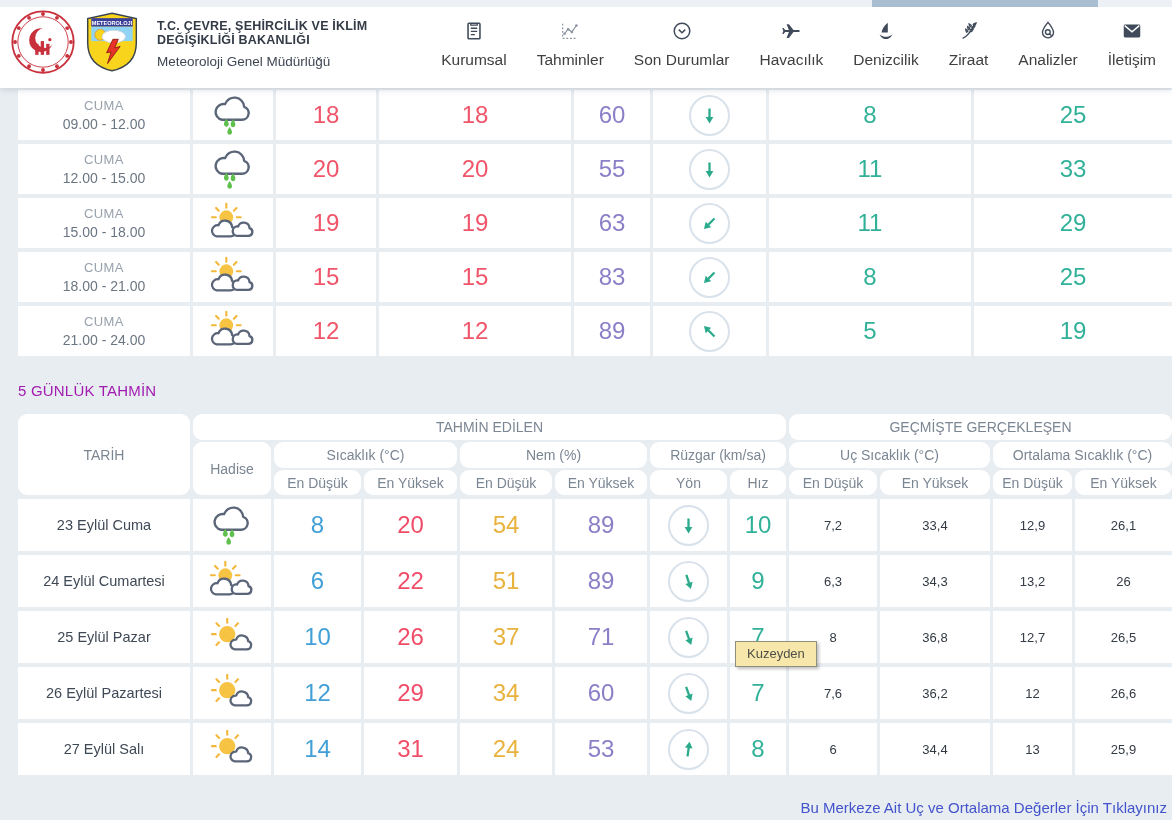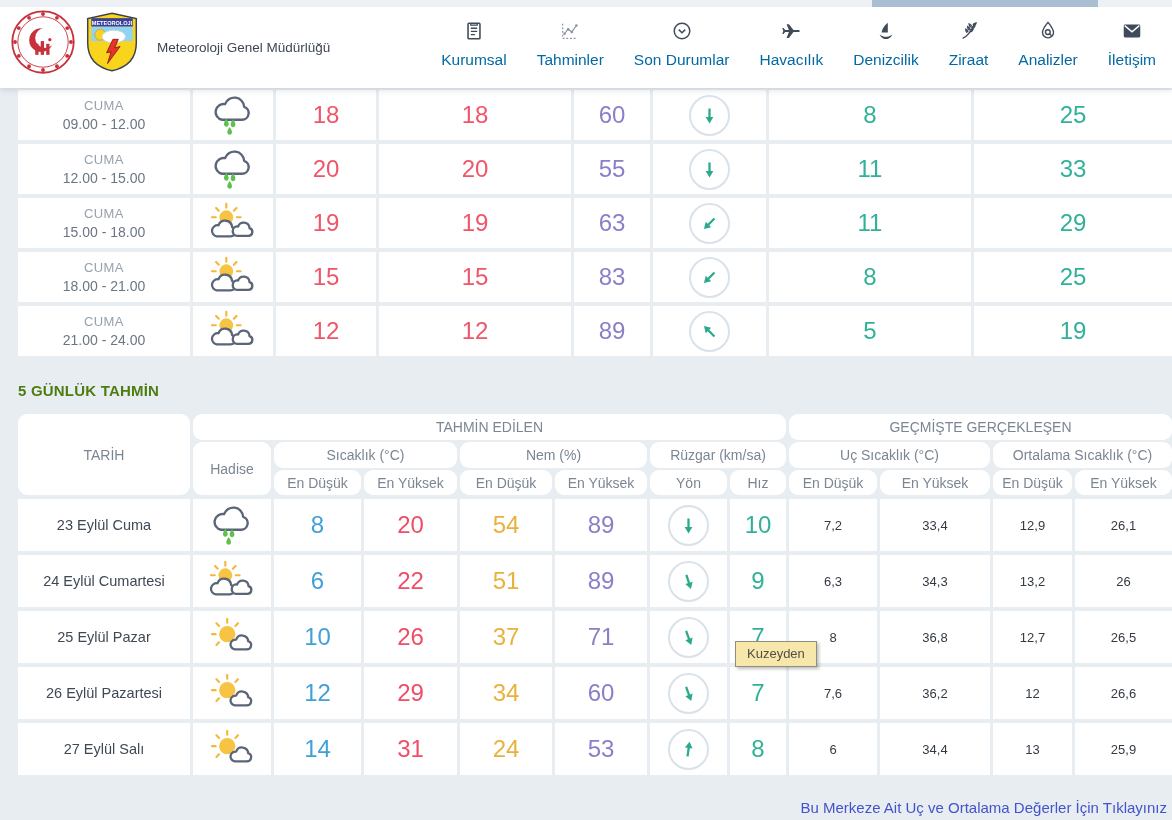--- a/index.html
+++ b/index.html
@@ -9,21 +9,21 @@
   
   .site-header{position:absolute;left:0;top:0;width:1172px;height:88px;background:#fff;
                box-shadow:0 2px 6px rgba(50,70,90,.16);display:flex;align-items:center;z-index:5;}
   .brand{display:flex;align-items:center;padding-left:10px;gap:9px;cursor:pointer;}
   .brand-text{margin-left:9px;}
   .ministry-title{font-size:12.5px;font-weight:bold;color:#333b47;letter-spacing:.2px;}
   .agency-title{font-size:13.5px;color:#3e4653;margin-top:7px;}
   .main-nav{margin-left:auto;display:flex;gap:30px;padding-right:16px;align-items:flex-end;}
   .nav-item{display:flex;flex-direction:column;align-items:center;gap:8px;cursor:pointer;}
   .nav-icon{height:23px;display:flex;align-items:center;justify-content:center;}
-  .nav-label{font-size:15.5px;color:#0369a1;white-space:nowrap;}
+  .nav-label{font-size:15.5px;color:#404040;white-space:nowrap;}
   .top-strip{position:absolute;left:0;top:0;width:1172px;height:7px;background:#edf0f4;z-index:6;}
   .top-indicator{position:absolute;left:872px;top:0;width:226px;height:7px;background:#a9bfd1;z-index:7;cursor:pointer;}
 
   
   .content{position:absolute;left:18px;top:90px;width:1154px;}
   .grid{display:grid;}
   .hourly{grid-template-columns:172px 80px 100px 192px 76px 113px 202px 198px;
           grid-auto-rows:50px;gap:4px 3px;}
   .cell{background:#fff;display:flex;align-items:center;justify-content:center;}
   .time-cell{flex-direction:column;gap:3px;}
@@ -35,21 +35,21 @@
   .c-teal{color:#32b199;}
   .c-blue{color:#42a0d8;}
   .c-yellow{color:#e8b23c;}
   .c-red{color:#f04d68;}
   .val-dark{font-size:13px;color:#333a44;}
   .wicon{display:flex;align-items:center;justify-content:center;}
   .dir-circle{width:37px;height:37px;border:2px solid #d9e2ea;border-radius:50%;
               display:flex;align-items:center;justify-content:center;}
   .arrow{display:flex;align-items:center;justify-content:center;}
 
-  .heading{font-size:15px;font-weight:bold;color:#4d7c0f;letter-spacing:.2px;margin:26px 0 0 0;}
+  .heading{font-size:15px;font-weight:normal;color:#a21caf;letter-spacing:.2px;margin:26px 0 0 0;}
 
   .fd-grid{grid-template-columns:172px 78px 87px 93px 92px 92px 77px 56px 88px 110px 79px 97px;
            column-gap:3px;}
   .fd-head{grid-template-rows:26px 26px 25px;row-gap:2px;margin-top:15px;}
   .fd-body{grid-auto-rows:52px;row-gap:4px;margin-top:4px;}
   .hcell{background:#fff;display:flex;align-items:center;justify-content:center;
          font-size:14px;color:#7b8693;white-space:nowrap;border-radius:9px;}
   .date-cell{font-size:14.5px;color:#3f4955;}
 
   .tooltip{position:absolute;left:735px;top:641px;background:#f7e7ab;border:1px solid #8f8f7e;
@@ -96,20 +96,21 @@
           <path d="M30 1 L57 7 V34 C57 53 45 61.5 30 65 C15 61.5 3 53 3 34 V7 Z" fill="#f8d41c" stroke="#39424e" stroke-width="1.6"></path>
           <rect x="7" y="6.5" width="46" height="9.5" fill="#3a3f97"></rect>
           <text x="30" y="13.8" text-anchor="middle" font-size="6.2" font-weight="bold" fill="#fff" font-family="Liberation Sans, sans-serif">METEOROLOJI</text>
           <rect x="7" y="16" width="46" height="16" fill="#8fd4f2"></rect>
           <circle cx="17" cy="25" r="6" fill="#f8d41c" stroke="#e89b2e" stroke-width="1"></circle>
           <ellipse cx="32" cy="27" rx="13" ry="7" fill="#fff" stroke="#cfd6de" stroke-width="1"></ellipse>
           <path d="M31 30 L24 45 L29 44 L25 57 L39 38 L33 39.5 L37 30 Z" fill="#e8332a" stroke="#8f1d17" stroke-width="1"></path>
         </svg>
       </span>
       <div class="brand-text">
+        <div class="ministry-title">T.C. ÇEVRE, ŞEHİRCİLİK VE İKLİM DEĞİŞİKLİĞİ BAKANLIĞI</div>
         <div class="agency-title">Meteoroloji Genel Müdürlüğü</div>
       </div>
     </div>
     <nav class="main-nav">
         <div class="nav-item">
     <span class="nav-icon">
             <svg viewBox="0 0 24 24" width="22" height="22" fill="none" stroke="#3f4a5a" stroke-width="1.7">
               <rect x="5.5" y="3.5" width="13" height="17" rx="1"></rect>
               <path d="M8.5 3.5v2h7v-2" stroke-width="1.4"></path>
               <path d="M8.5 9h7M8.5 12.5h7M8.5 16h4.5" stroke-width="1.4"></path>

